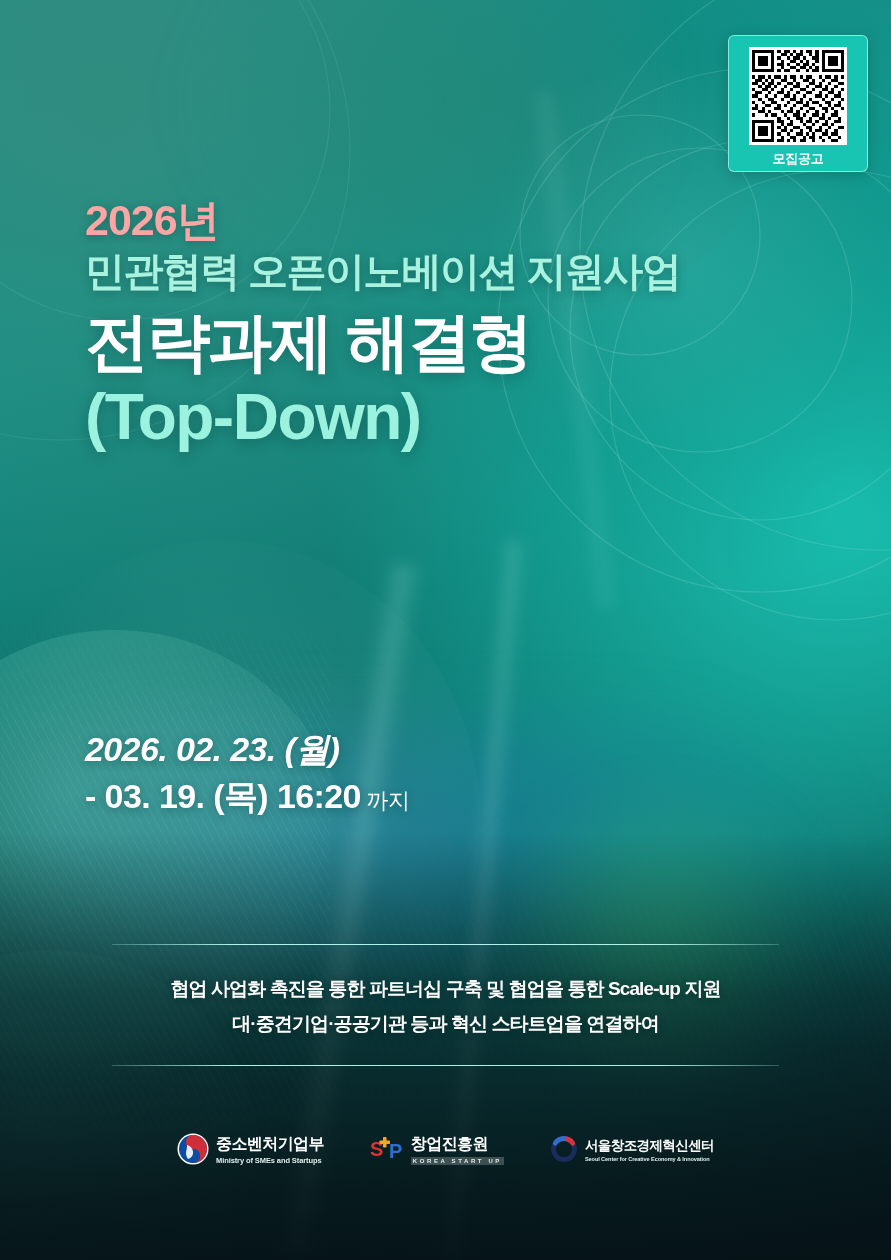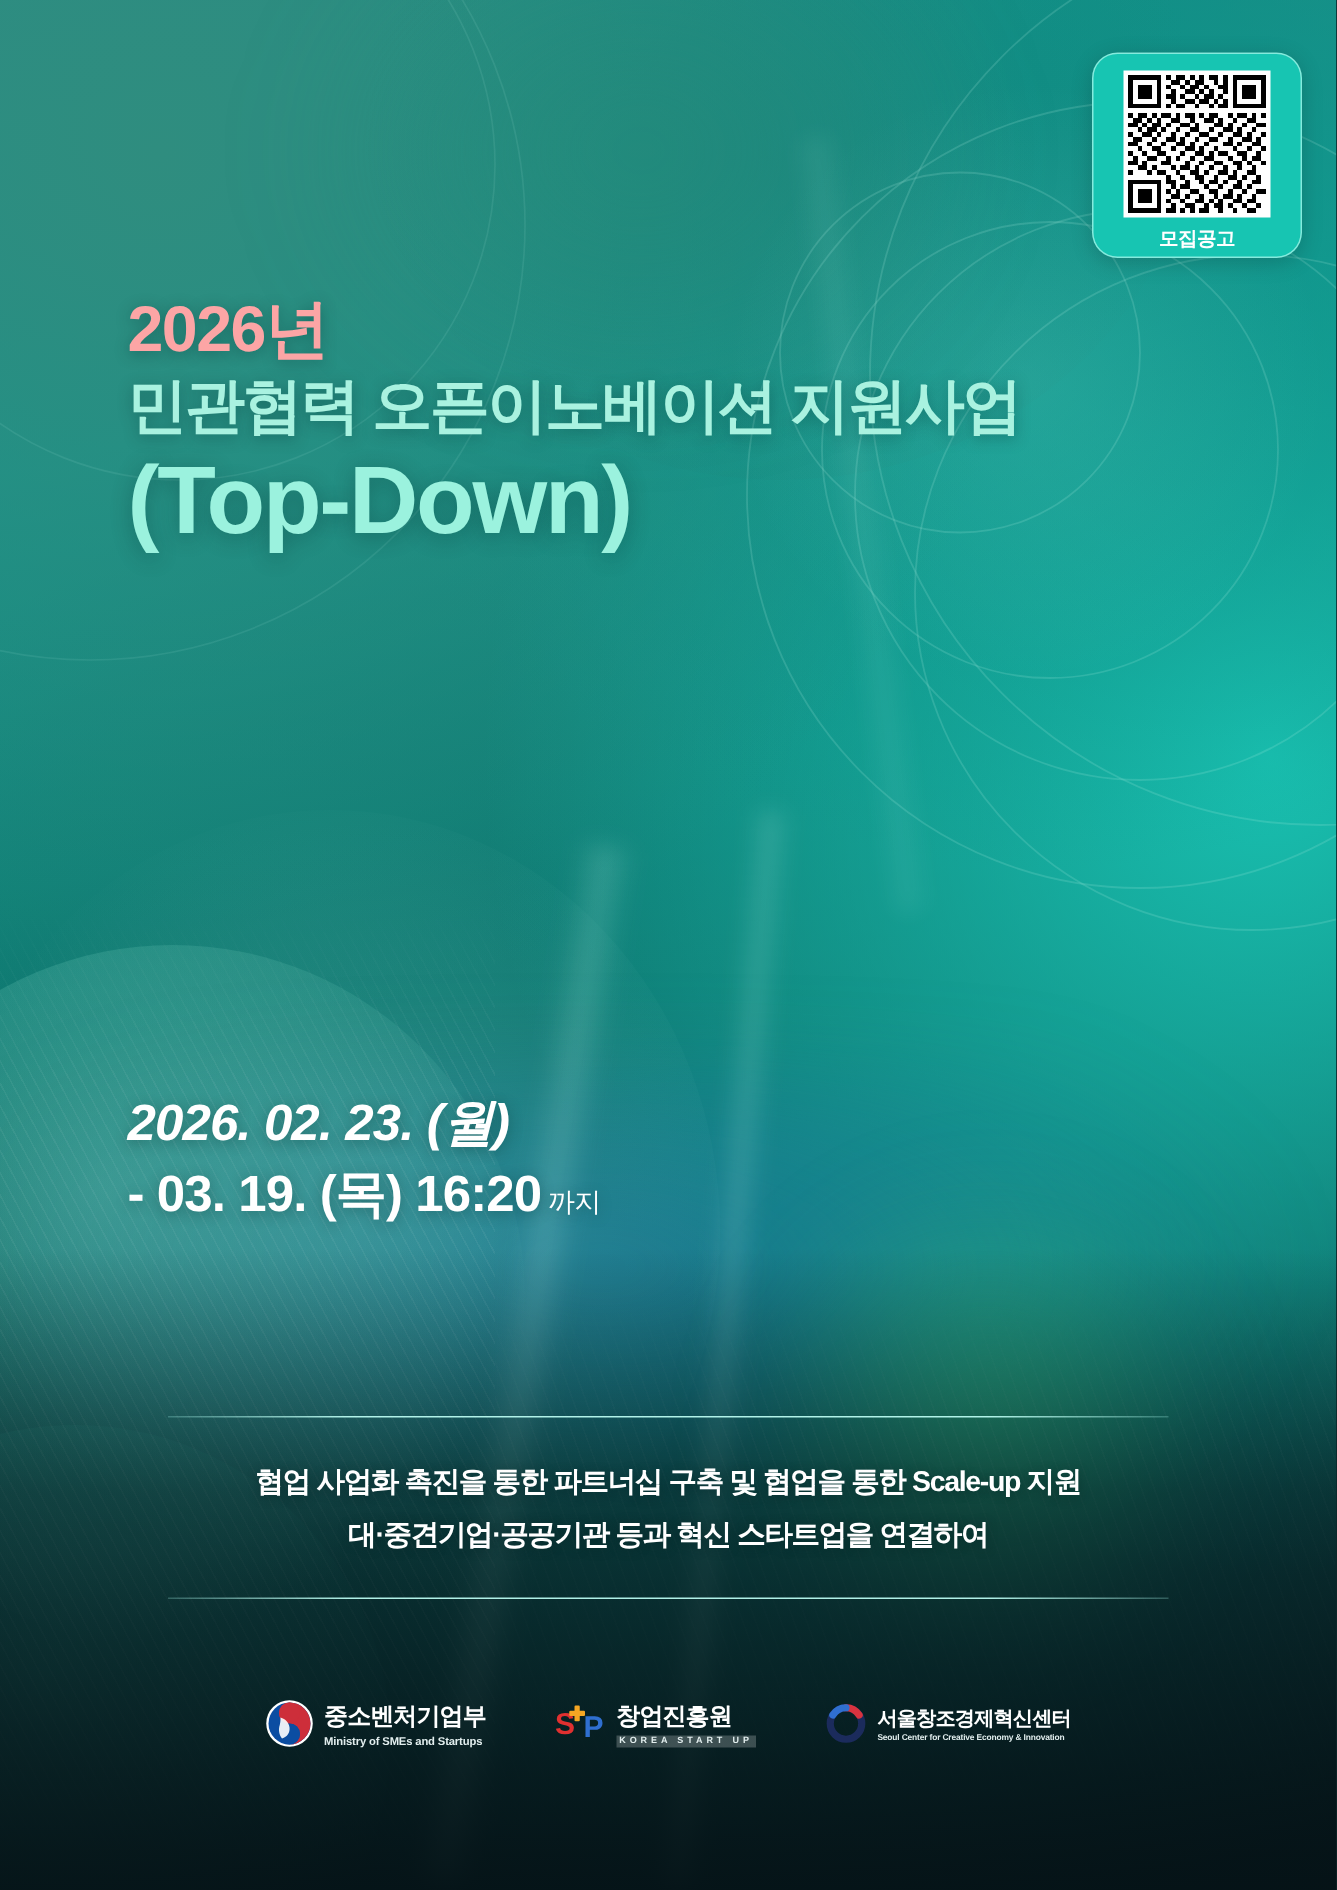--- a/index.html
+++ b/index.html
@@ -100,21 +100,21 @@
   .streak-1 { left:330px; top:560px; width:40px; height:700px; transform:rotate(9deg); }
   .streak-2 { left:470px; top:540px; width:26px; height:720px; transform:rotate(5deg); }
   .streak-3 { left:560px; top:90px;  width:30px; height:520px; transform:rotate(-7deg); opacity:.5; }
 
   
   .qr-badge {
     position:absolute; right:23px; top:35px;
     width:140px; height:137px;
     background:#17c5b2;
     border:1.5px solid rgba(190,255,245,.65);
-    border-radius:17px;
+    border-radius:6px;
     display:flex; flex-direction:column; align-items:center; justify-content:flex-start;
     padding-top:11px;
     box-shadow:0 3px 14px rgba(0,0,0,.18);
   }
   .qr-code {
     width:98px; height:98px;
     background:#fff;
     padding:3px;
   }
   .qr-code svg { display:block; width:100%; height:100%; }
@@ -176,21 +176,21 @@
     margin-top:9px;
     text-shadow:0 2px 9px rgba(0,35,35,.35);
     font-style:italic;
   }
   .p-line2 {
     font-size:34px; font-weight:bold; color:#ffffff;
     letter-spacing:-0.6px; line-height:1.32;
     margin-top:2px;
     text-shadow:0 2px 9px rgba(0,35,35,.35);
   }
-  .p-suffix { font-size:18px; font-weight:normal; letter-spacing:-0.5px; }
+  .p-suffix { font-size:22px; font-weight:normal; letter-spacing:-0.5px; }
 
   
   .desc-wrap { position:absolute; left:112px; top:944px; width:667px; }
   .rule {
     height:1px; width:100%;
     background:linear-gradient(90deg, rgba(165,245,235,.25), rgba(185,250,240,.95) 18%, rgba(185,250,240,.95) 82%, rgba(165,245,235,.25));
   }
   .desc-lines { padding:26px 0 24px; text-align:center; }
   .desc-line {
     font-size:19px; font-weight:bold; color:#ffffff;
@@ -497,20 +497,21 @@
           <rect x="25" y="28" width="2" height="1"></rect>
         </g>
       </svg>
     </div>
     <div class="qr-label">모집공고</div>
   </div>
 
   <div class="title-block">
     <div class="t-year">2026년</div>
     <div class="t-program">민관협력 오픈이노베이션 지원사업</div>
+    <div class="t-main1">전략과제 해결형</div>
     <div class="t-main2">(Top-Down)</div>
   </div>
 
   <div class="period-block">
     <div class="p-line">2026. 02. 23. (월)</div>
     <div class="p-line2">
       <span>- 03. 19. (목) 16:20</span><span class="p-suffix"> 까지</span>
     </div>
   </div>
 

